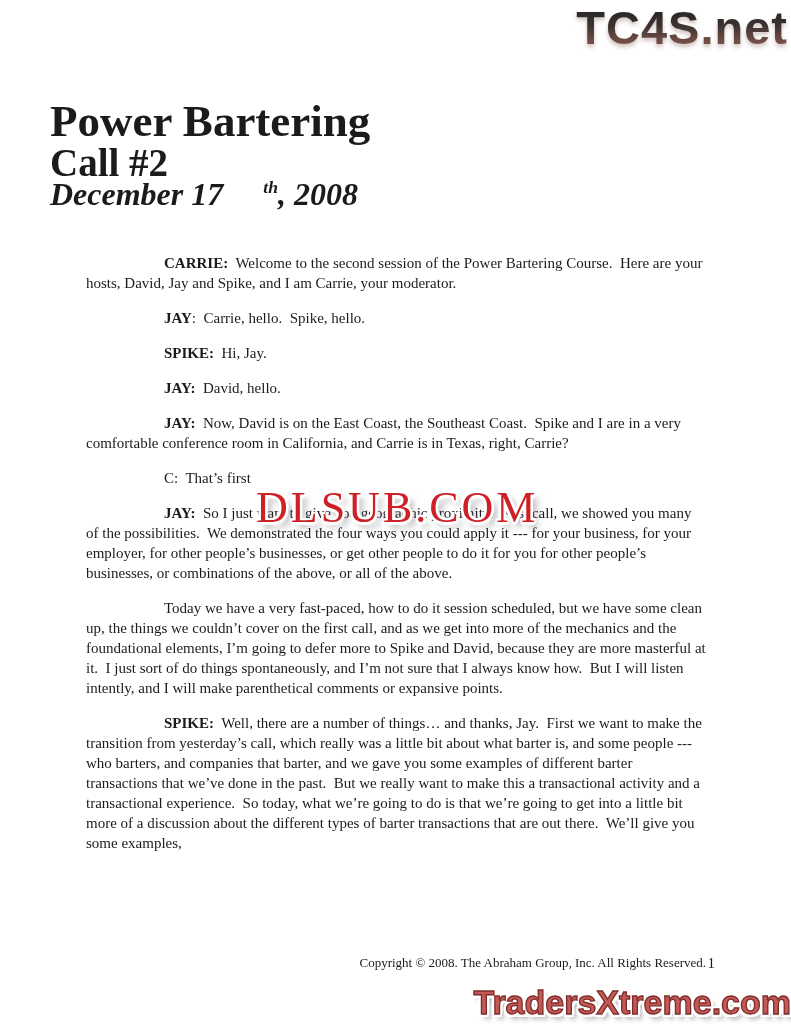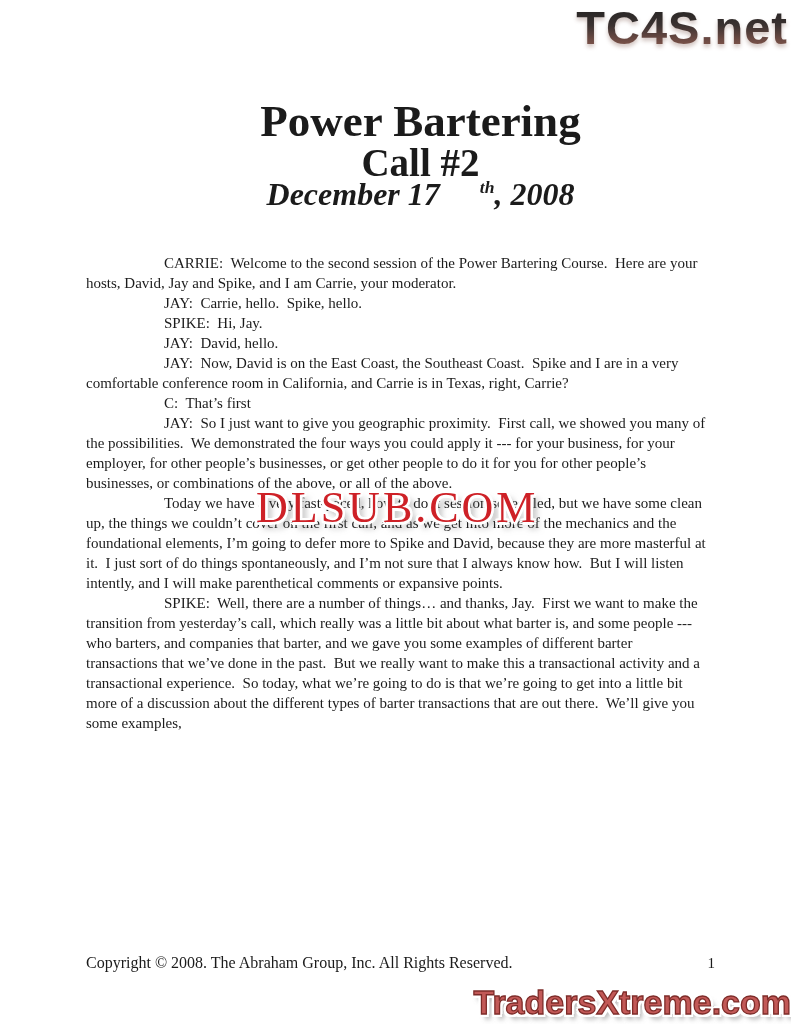--- a/index.html
+++ b/index.html
@@ -23,21 +23,21 @@
     -webkit-background-clip:text;
     background-clip:text;
     color:#3a3231;
     -webkit-text-fill-color:transparent;
     filter:drop-shadow(0px 3px 2px rgba(150,120,110,0.45));
   }
 
   
   .heading{
     position:absolute; top:99px; left:50px; width:741px;
-    text-align:center;
+    text-align:left;
   }
   .heading h1{
     margin:0; font-size:45px; line-height:45px; font-weight:bold;
   }
   .heading h2{
     margin:4px 0 0 0; font-size:39px; line-height:30px; font-weight:bold;
   }
   .heading h3{
     margin:0; font-size:32px; line-height:32px; font-weight:bold; font-style:italic;
   }
@@ -46,43 +46,43 @@
   }
 
   
   .transcript{
     position:absolute; top:253px; left:86px; width:620px;
     font-size:15px; line-height:20px;
   }
   .transcript p{
     margin:0; text-indent:78px; white-space:pre-wrap;
   }
-  .transcript p + p{ }
-  .transcript .speaker{ font-weight:normal; }
+  .transcript p + p{ margin-top:15px; }
+  .transcript .speaker{ font-weight:bold; }
 
   
   .wm-dlsub{
     position:absolute; top:486px; left:256px;
     font-family:"Liberation Serif", serif;
     font-weight:400;
     font-size:44px; line-height:44px;
     letter-spacing:3px;
     color:#ce2127;
     text-shadow:
       -2px -2px 0 #ffffff, 2px -2px 0 #ffffff,
       -2px  2px 0 #ffffff, 2px  2px 0 #ffffff,
       -2.5px 0 0 #ffffff, 2.5px 0 0 #ffffff,
       0 -2.5px 0 #ffffff, 0 2.5px 0 #ffffff,
       5px 6px 6px rgba(110,110,110,0.6);
   }
 
   
   .footer{
     position:absolute; top:953px; left:86px; width:620px;
-    font-size:16px; line-height:20px; text-align:left;
+    font-size:13px; line-height:20px; text-align:right;
   }
   .page-number{
     position:absolute; top:953px; right:76px;
     font-size:15px; line-height:20px;
   }
 
   
   .wm-traders{
     position:absolute; top:983px; right:0px;
     font-family:"Liberation Sans", sans-serif;

